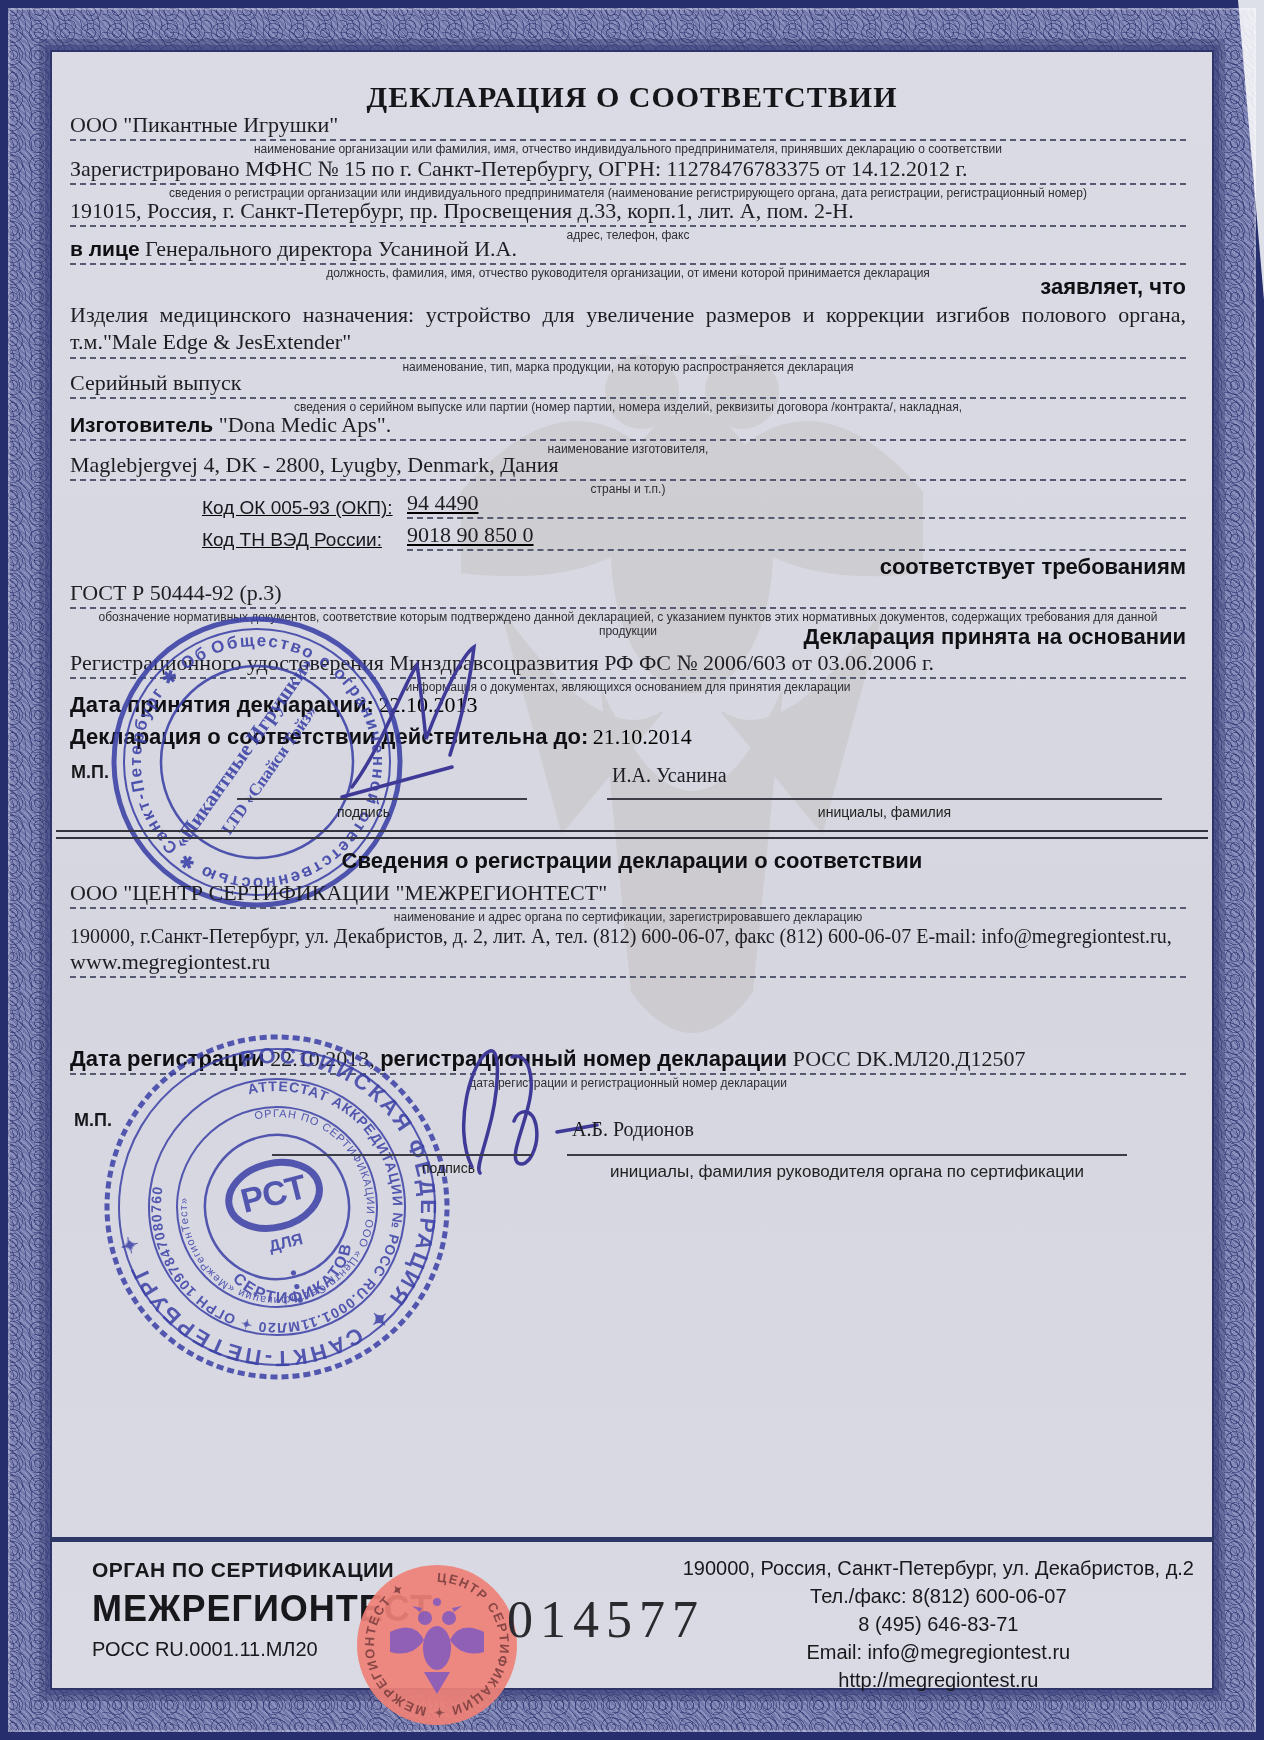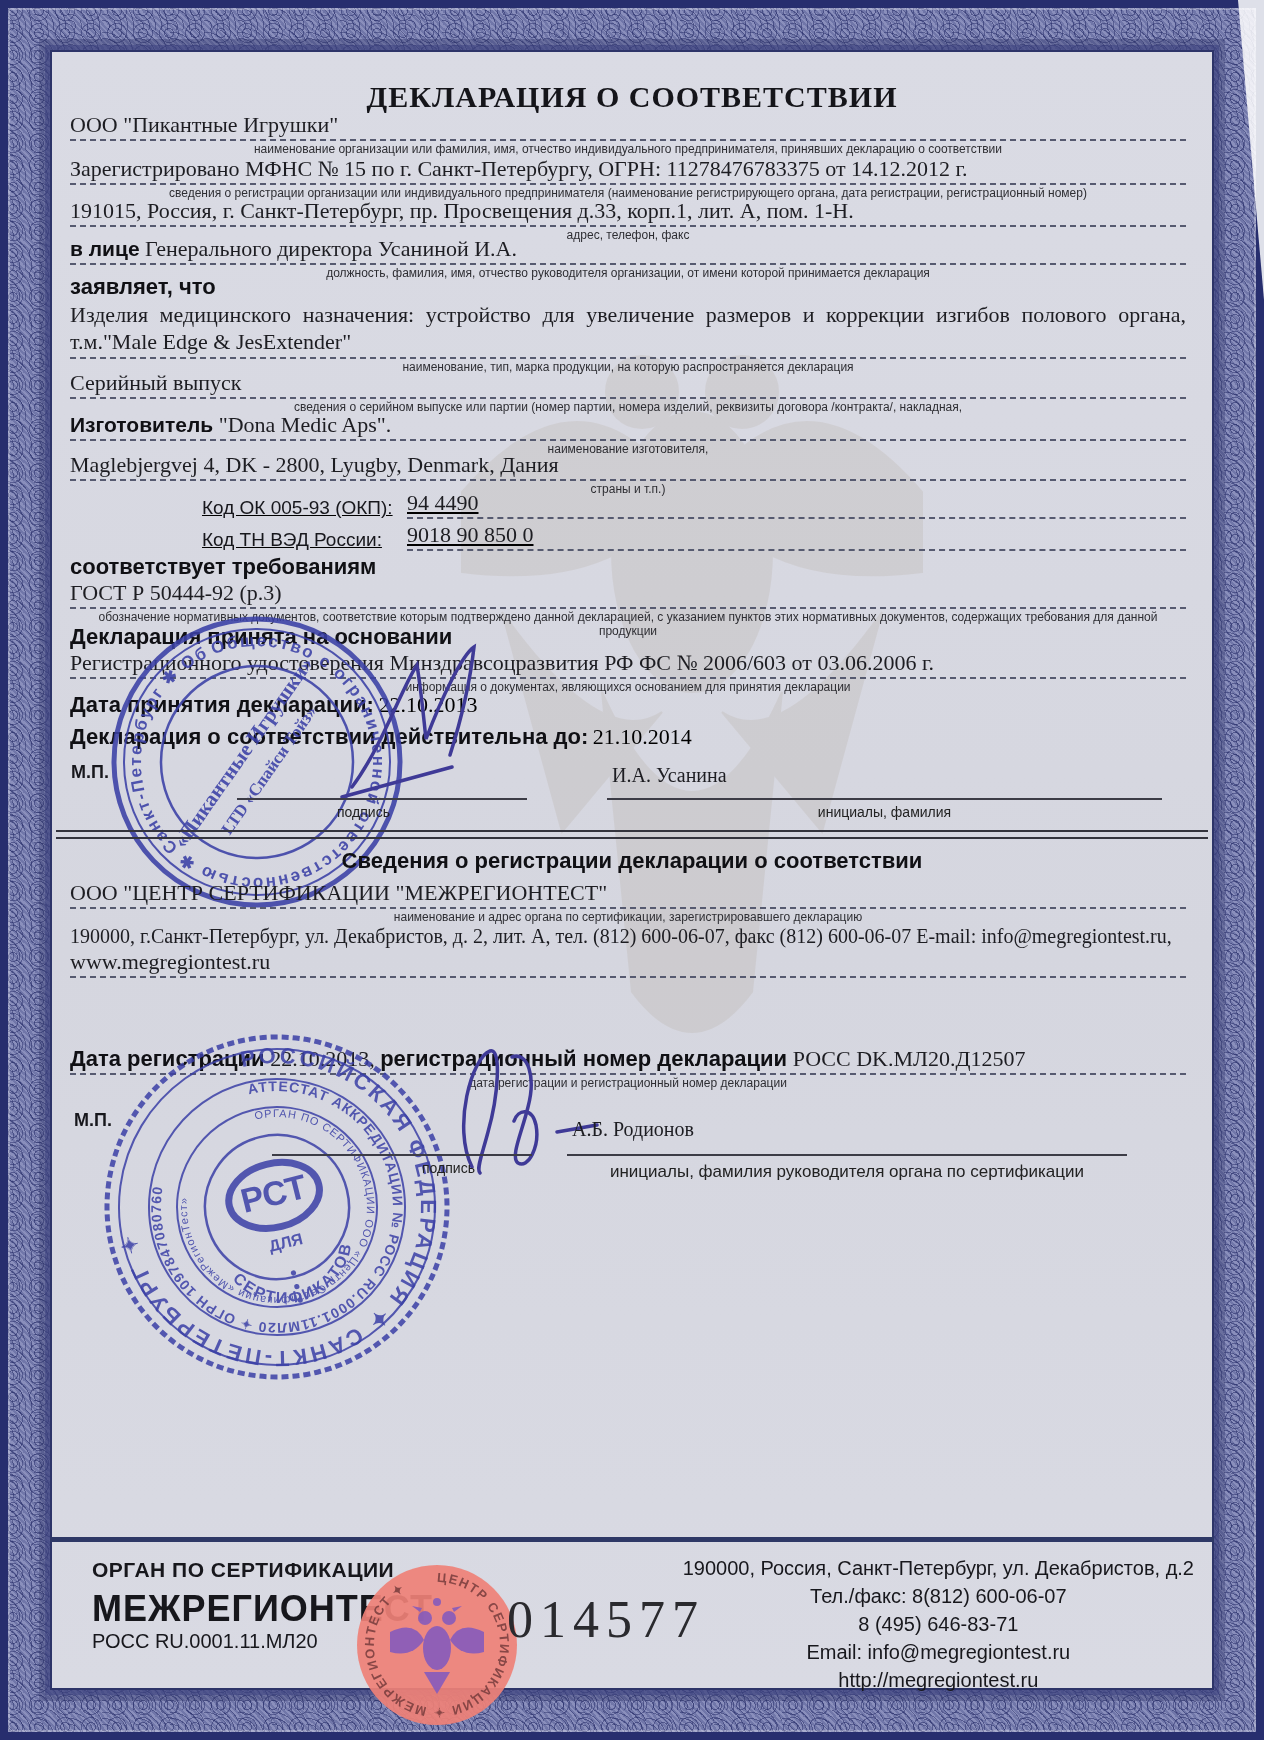--- a/index.html
+++ b/index.html
@@ -32,37 +32,37 @@
     font:700 30px "Liberation Serif",serif;letter-spacing:1px;color:#15151a;
   }
   .f{position:absolute;left:18px;right:26px;}
   .val{
     display:block;font:22px "Liberation Serif",serif;color:#1d1d22;
     border-bottom:2px dashed #565a70;padding-bottom:1px;line-height:1.2;
   }
   .noline{border-bottom:none;}
   .cap{font:12px "Liberation Sans",sans-serif;color:#2e2e33;text-align:center;margin-top:2px;line-height:1.15;}
   .bl{font:700 21px "Liberation Sans",sans-serif;color:#101014;}
-  .h{font:700 22px "Liberation Sans",sans-serif;color:#101014;}
+  .h{font:700 22px "Liberation Sans",sans-serif;color:#101014;text-align:right;}
   .just{text-align:justify;text-align-last:justify;}
   .coderow{position:absolute;left:150px;right:26px;display:flex;align-items:flex-end;text-decoration:underline;}
   .codelabel{font:19px "Liberation Sans",sans-serif;color:#17171c;width:205px;flex:none;}
   .codeval{flex:1;font:22px "Liberation Serif",serif;color:#1d1d22;border-bottom:2px dashed #565a70;padding-bottom:1px;}
   .sigline{position:absolute;border-top:2px solid #3c3c46;height:0;}
   .siglab{position:absolute;font:14px "Liberation Sans",sans-serif;color:#222;}
   .dblrule{position:absolute;left:4px;right:4px;height:5px;border-top:2px solid #33333c;border-bottom:2px solid #33333c;}
   .mp{position:absolute;font:700 18px "Liberation Sans",sans-serif;color:#17171c;}
   .name{position:absolute;font:20px "Liberation Serif",serif;color:#1d1d22;}
   .center{text-align:center;left:0;right:0;}
   .stamp{position:absolute;}
   .footline{position:absolute;left:-2px;right:-2px;top:1485px;border-top:5px solid #2e3866;}
   .foot-left{position:absolute;left:40px;top:1506px;color:#17171c;}
   .fl1{font:700 21px "Liberation Sans",sans-serif;letter-spacing:.5px;}
   .fl2{font:700 36px "Liberation Sans",sans-serif;letter-spacing:1px;margin-top:6px;}
-  .fl3{font:20px "Liberation Sans",sans-serif;margin-top:0;}
+  .fl3{font:20px "Liberation Sans",sans-serif;margin-top:8px;}
   .foot-num{position:absolute;left:455px;top:1538px;font:52px "Liberation Serif",serif;color:#2a2a2e;letter-spacing:7px;}
   .foot-right{position:absolute;right:18px;top:1502px;text-align:center;font:20px "Liberation Sans",sans-serif;color:#17171c;line-height:1.4;margin-left:12px;}
   .wm{position:absolute;opacity:.10;pointer-events:none;}
 </style>
 </head>
 <body>
 
 <div class="lace"></div>
 <div class="scan-sliver"></div>
 
@@ -87,21 +87,21 @@
     <span class="val">ООО "Пикантные Игрушки"</span>
     <div class="cap">наименование организации или фамилия, имя, отчество индивидуального предпринимателя, принявших декларацию о соответствии</div>
   </div>
 
   <div class="f" style="top:104px">
     <span class="val">Зарегистрировано МФНС № 15 по г. Санкт-Петербургу, ОГРН: 11278476783375 от 14.12.2012 г.</span>
     <div class="cap">сведения о регистрации организации или индивидуального предпринимателя (наименование регистрирующего органа, дата регистрации, регистрационный номер)</div>
   </div>
 
   <div class="f" style="top:146px">
-    <span class="val">191015, Россия, г. Санкт-Петербург, пр. Просвещения д.33, корп.1, лит. А, пом. 1-Н.</span>
+    <span class="val">191015, Россия, г. Санкт-Петербург, пр. Просвещения д.33, корп.1, лит. А, пом. 2-Н.</span>
     <div class="cap">адрес, телефон, факс</div>
   </div>
 
   <div class="f" style="top:184px">
     <span class="val"><b class="bl">в лице</b> <span>Генерального директора Усаниной И.А.</span></span>
     <div class="cap">должность, фамилия, имя, отчество руководителя организации, от имени которой принимается декларация</div>
   </div>
 
   <div class="f h" style="top:222px">заявляет, что</div>
 

